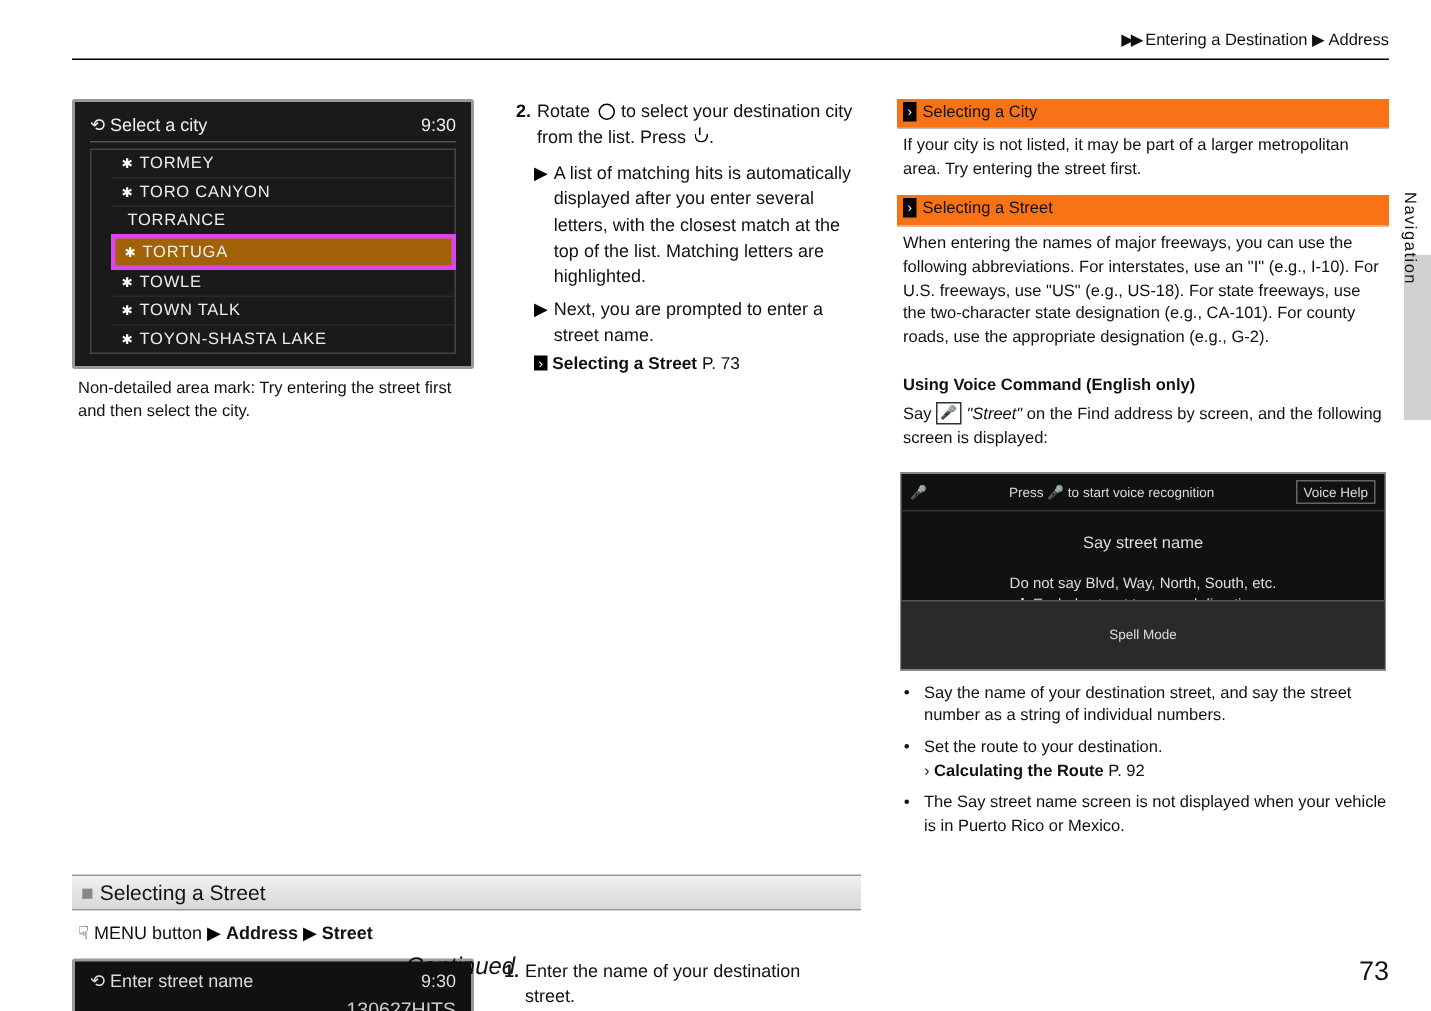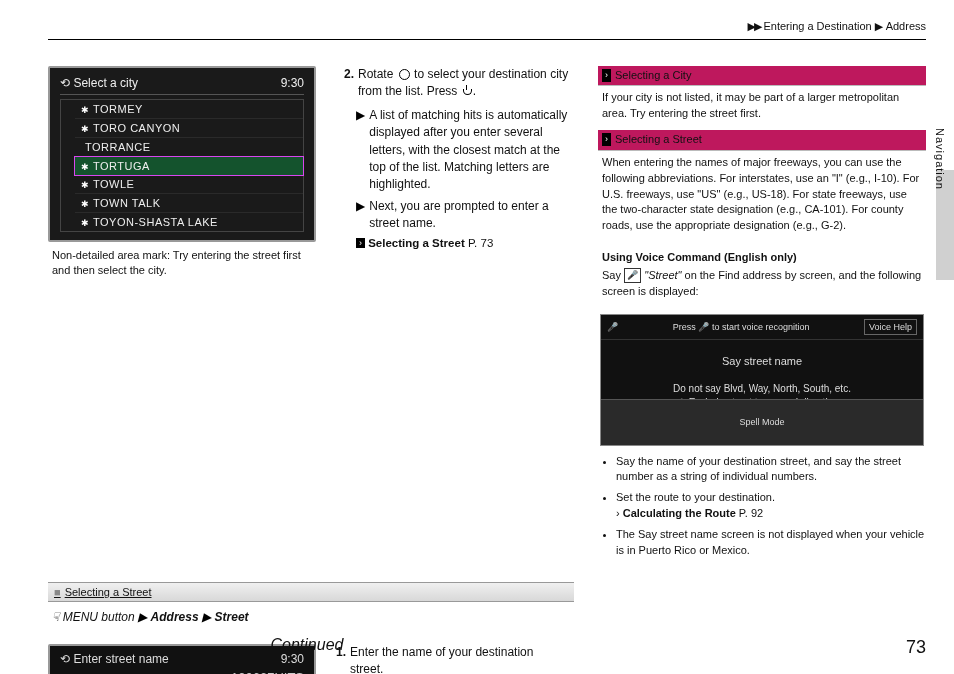--- a/index.html
+++ b/index.html
@@ -89,46 +89,44 @@
     border: 1px solid #444;
   }
   .shot-list li {
     padding: 3px 6px;
     border-bottom: 1px solid #2a2a2a;
     font-size: 11px;
     letter-spacing: 0.5px;
   }
   .shot-list li:last-child { border-bottom: none; }
   .shot-list li.hl {
-    background: #14532d;
-    border: 1px solid #d946ef;
+    background: #a16207;
+    border: 3px solid #d946ef;
     margin: -1px;
   }
   .star { color: #fff; margin-right: 4px; font-size: 9px; }
   .caption {
     font-size: 11px;
     line-height: 1.4;
     margin: 6px 4px 0 4px;
   }
   
   .section-heading {
     background: linear-gradient(#f0f0f0, #d8d8d8);
     border-top: 1px solid #999;
     border-bottom: 1px solid #999;
     padding: 3px 6px;
-    font-size: 11px;
+    font-size: 14px;
     margin: 18px 0 8px 0;
     width: 514px;
-    text-decoration: underline;
   }
   .section-heading .sq { color: #888; margin-right: 4px; }
   .menu-path {
     font-size: 12px;
-    margin: 6px 4px 20px 4px;
-    font-style: italic;
+    margin: 6px 4px 10px 4px;
   }
   .menu-path .tri { color: #000; }
   .menu-path b { font-weight: bold; }
   
   .shot-arc {
     background: #111;
     height: 150px;
     position: relative;
     border: 2px solid #999;
     border-radius: 2px;
@@ -223,21 +221,21 @@
     content: "";
     position: absolute;
     left: 5px;
     top: 0;
     width: 1px;
     height: 5px;
     background: #000;
   }
   
   .note-head {
-    background: #be185d;
+    background: #f97316;
     padding: 2px 4px;
     font-size: 11px;
     margin-bottom: 4px;
     border-bottom: 1px solid #bbb;
   }
   .note-head .ni {
     display: inline-block;
     background: #000;
     color: #fff;
     font-size: 9px;

